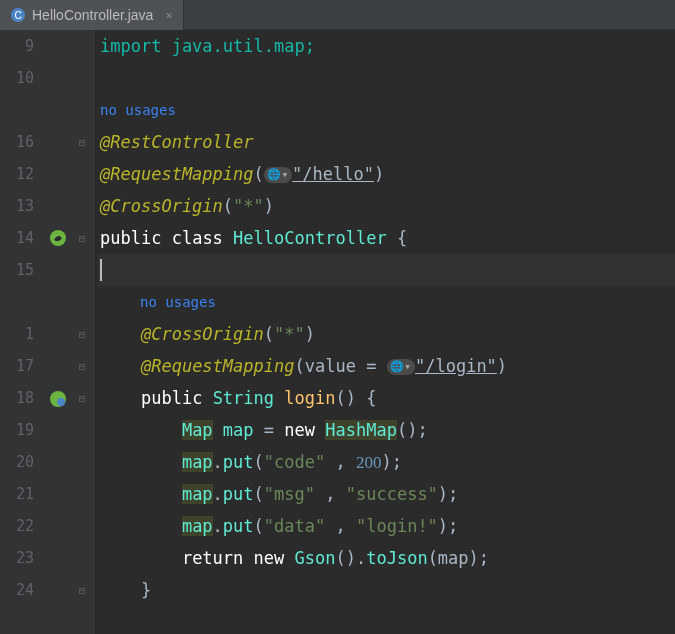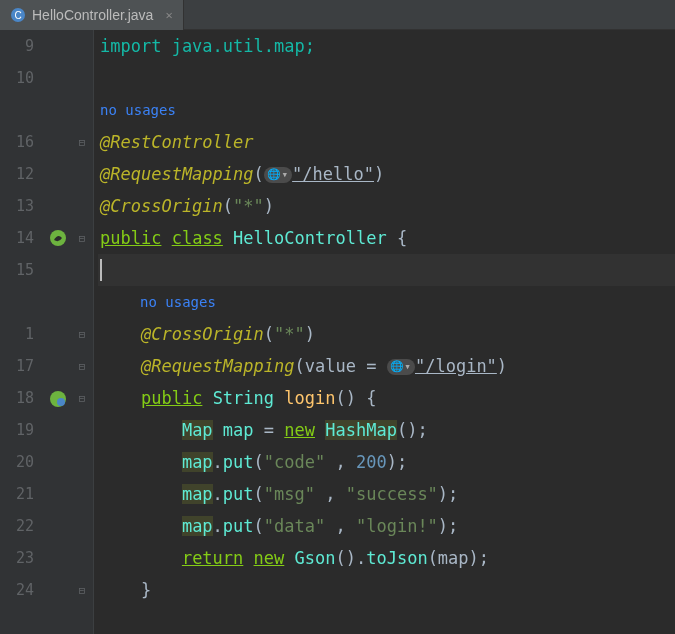--- a/index.html
+++ b/index.html
@@ -109,22 +109,22 @@
   .hint-line {
     height: 32px;
     color: #3b82f6;
     font-size: 14px;
     line-height: 32px;
     padding-left: 2px;
   }
   .faded { color: #14b8a6; }
   .k-anno { color: #bbb529; font-style: italic; }
   .k-str { color: #6a8759; }
-  .k-num { color: #6897bb; }
-  .k-key { color: #84cc16; text-decoration: underline; }
+  .k-num { color: #6897bb; font-family: Liberation Serif, serif; }
+  .k-key { color: #ffffff; }
   .k-id  { color: #5eead4; }
   .k-meth { color: #ffc66d; }
   .k-param { color: #a9b7c6; }
   .k-link { color: #a9b7c6; text-decoration: underline; }
   .hl { background: #40432b; }
   .caret {
     display: inline-block;
     width: 2px;
     height: 22px;
     background: #bbbbbb;

